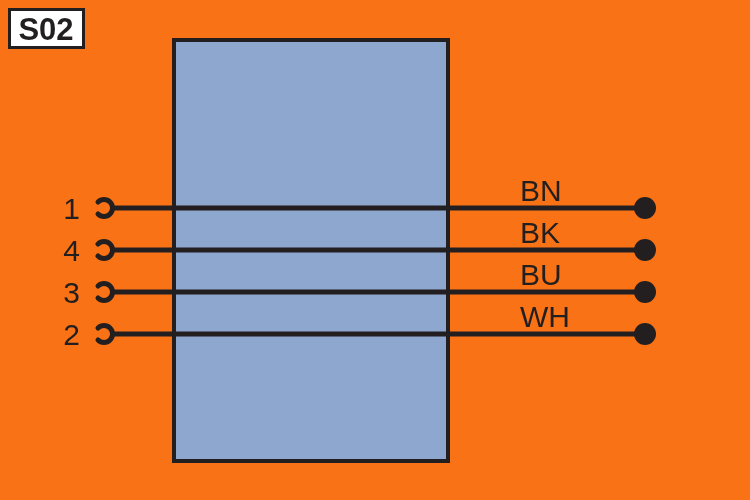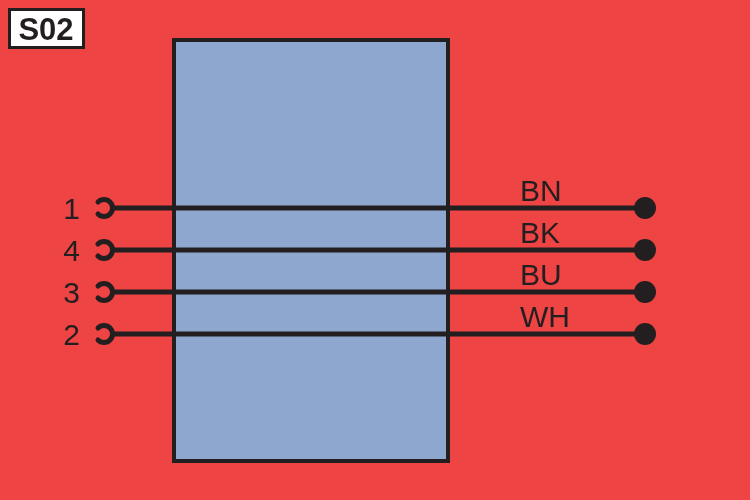--- a/index.html
+++ b/index.html
@@ -4,21 +4,21 @@
 <style>
   html, body {
     margin: 0;
     padding: 0;
     background: #ffffff;
   }
   .canvas {
     position: relative;
     width: 750px;
     height: 500px;
-    background: #ef4444;
+    background: #f97316;
     overflow: hidden;
     font-family: "Liberation Sans", sans-serif;
   }
   svg { display: block; }
 
   .body-rect {
     stroke: #231f20;
     stroke-width: 4;
   }
   .label-box {

